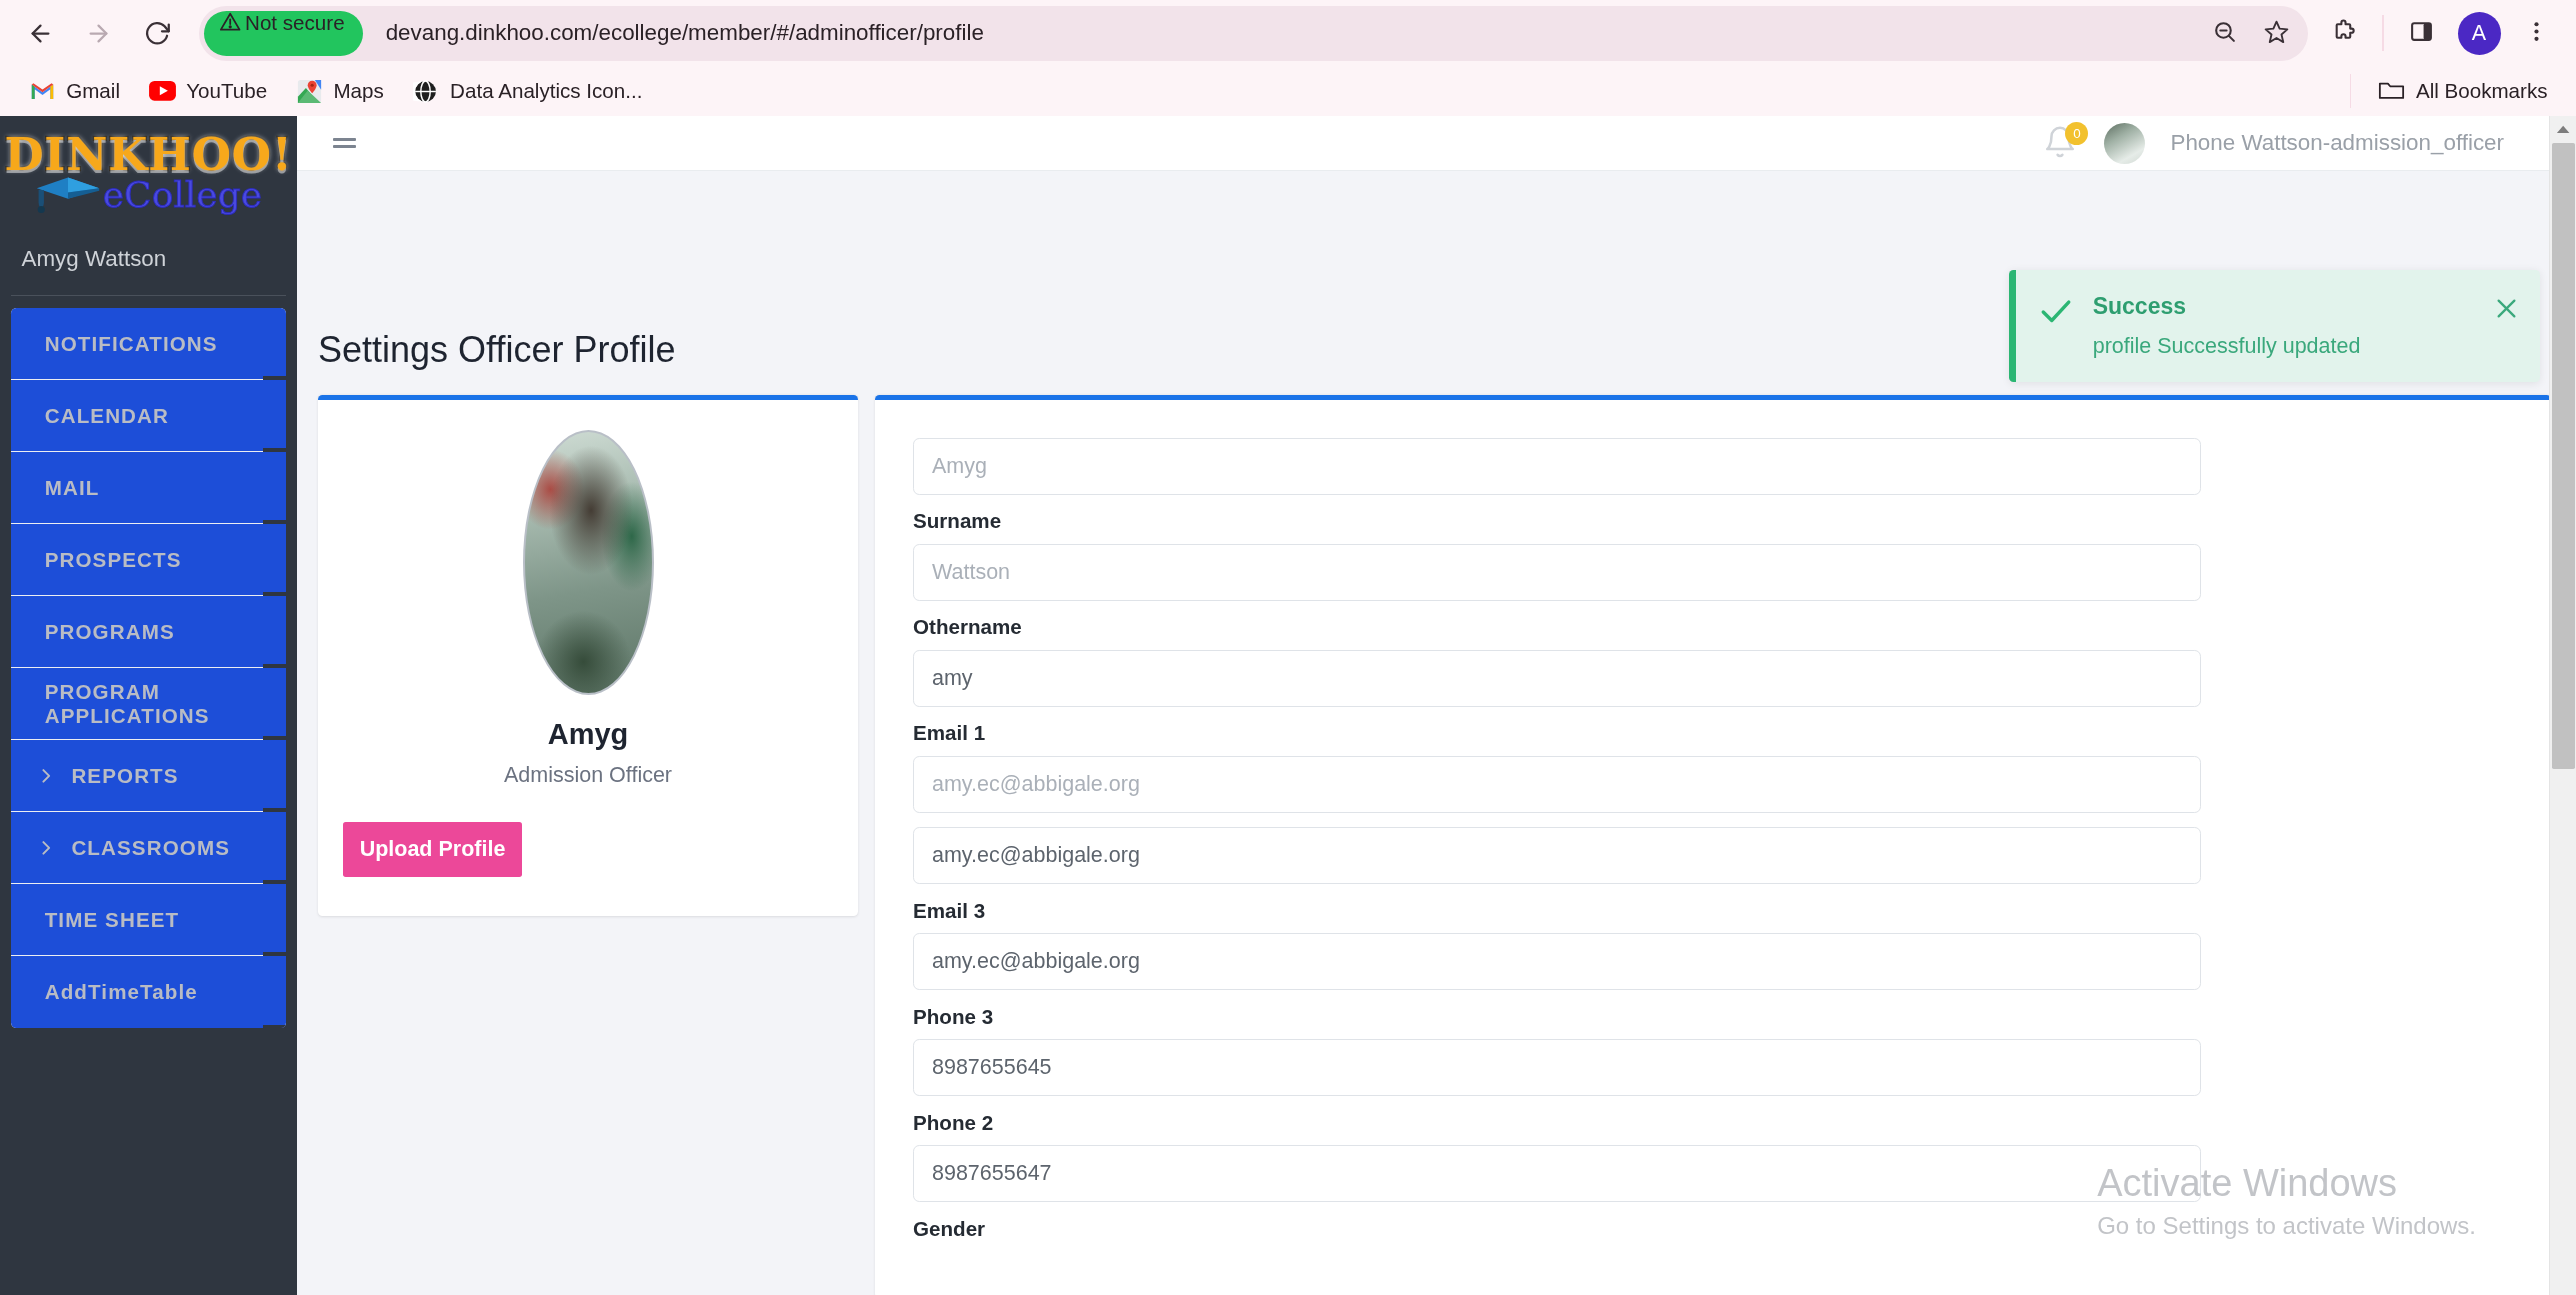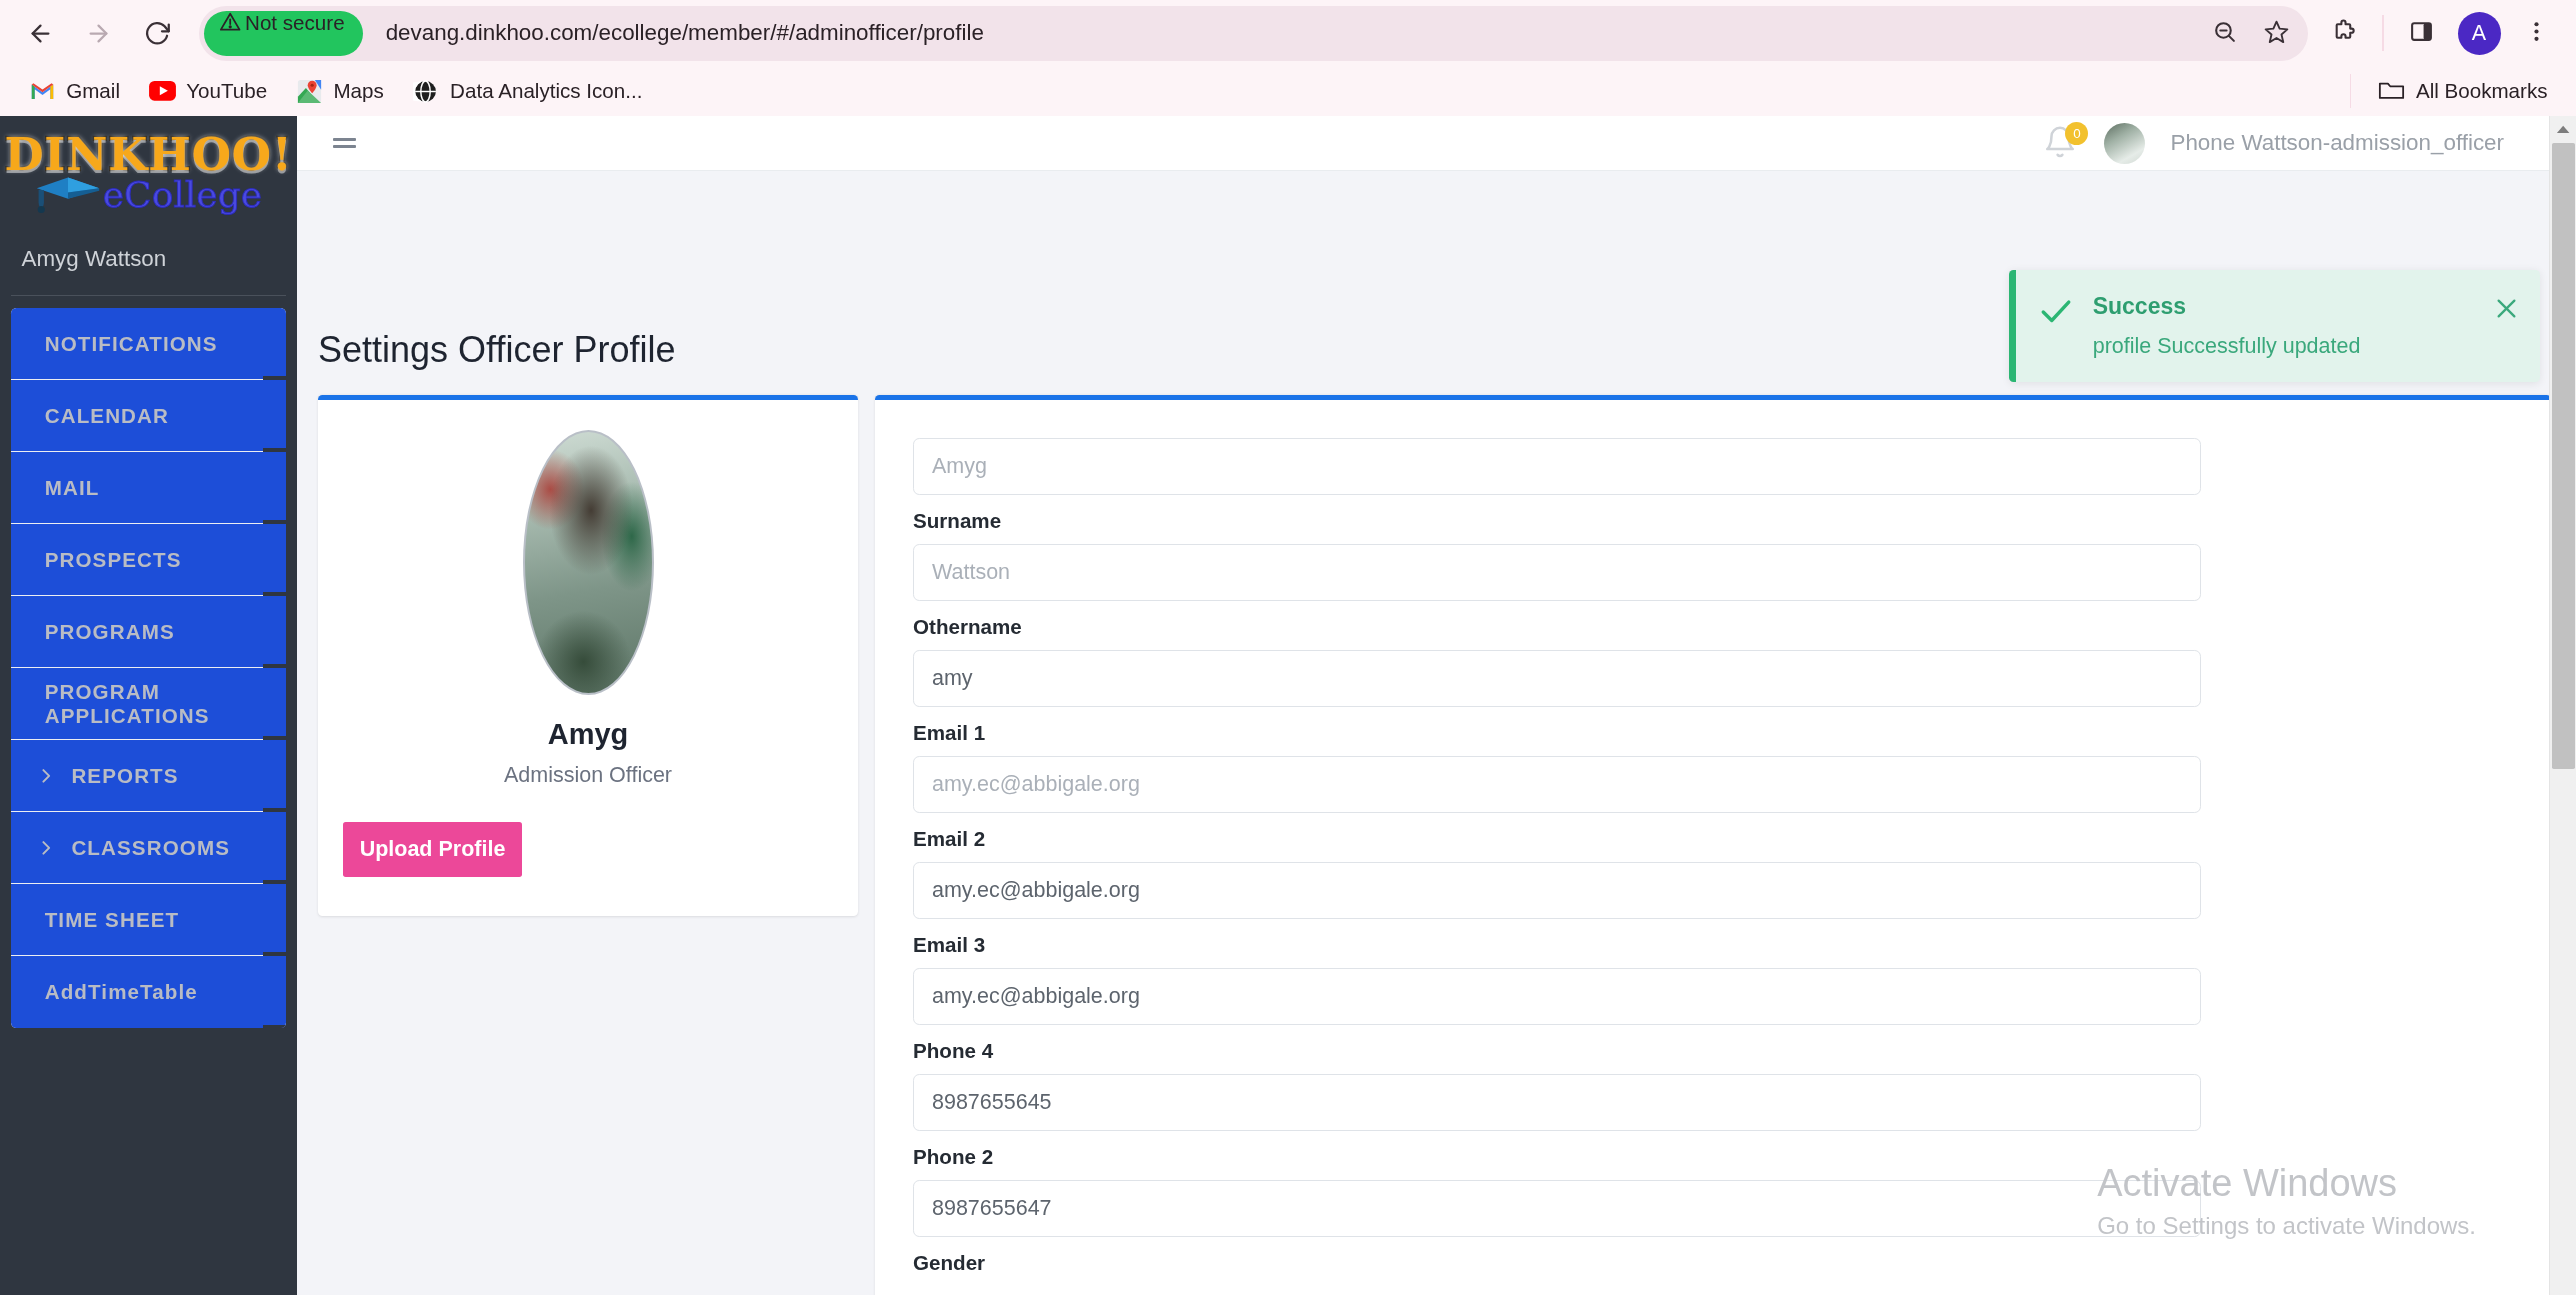--- a/index.html
+++ b/index.html
@@ -679,31 +679,30 @@
       <span class="field-label">Othername</span>
       <div class="field-input">amy</div>
     </div>
 
     <div class="field">
       <span class="field-label">Email 1</span>
       <div class="field-input placeholder">amy.ec@abbigale.org</div>
     </div>
 
     <div class="field">
-      <span class="field-label">Email 2</span>
       <div class="field-input">amy.ec@abbigale.org</div>
     </div>
 
     <div class="field">
       <span class="field-label">Email 3</span>
       <div class="field-input">amy.ec@abbigale.org</div>
     </div>
 
     <div class="field">
-      <span class="field-label">Phone 4</span>
+      <span class="field-label">Phone 3</span>
       <div class="field-input">8987655645</div>
     </div>
 
     <div class="field">
       <span class="field-label">Phone 2</span>
       <div class="field-input">8987655647</div>
     </div>
 
     <div class="field">
       <span class="field-label">Gender</span>

